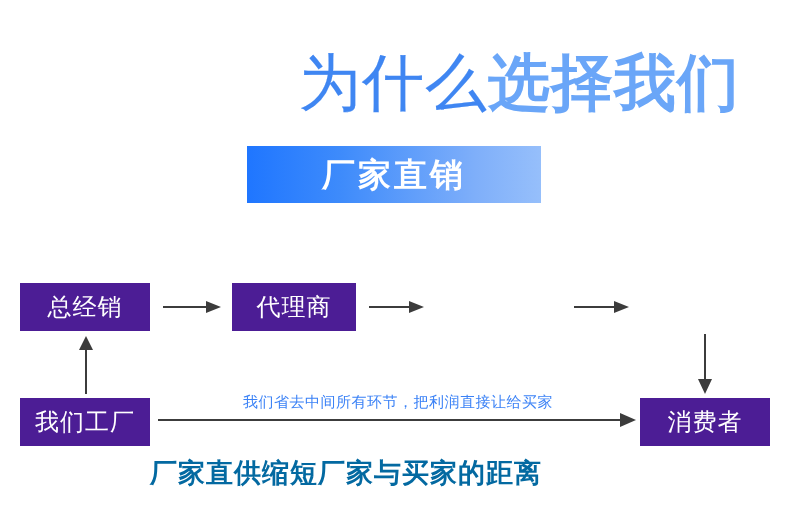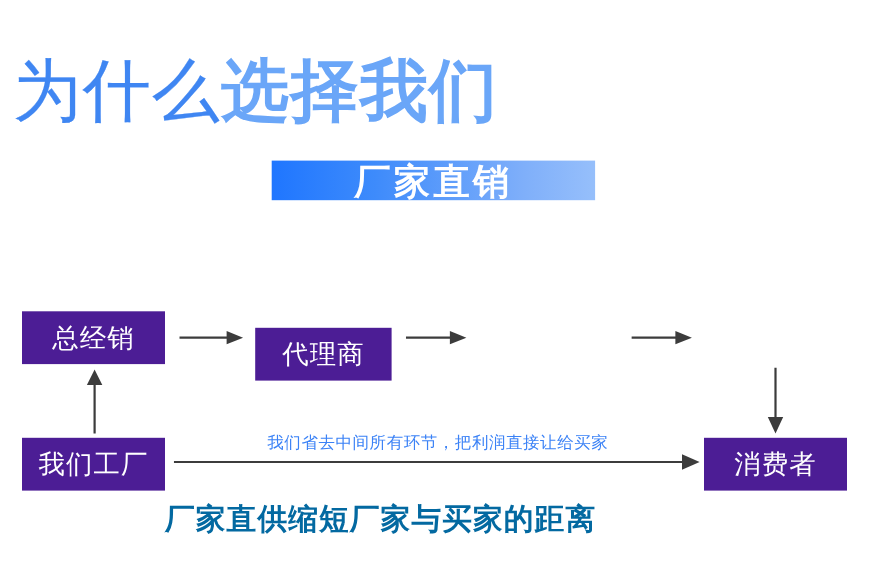--- a/index.html
+++ b/index.html
@@ -14,24 +14,24 @@
     position: relative;
     width: 790px;
     height: 531px;
     background: #ffffff;
     overflow: hidden;
   }
 
   
   .title-row {
     position: absolute;
-    left: 12px;
+    left: 0;
     top: 52px;
     width: 740px;
-    text-align: left;
+    text-align: right;
     white-space: nowrap;
     line-height: 1;
   }
   .title-light {
     font-size: 62px;
     font-weight: 300;
     color: #3F86F2;
     letter-spacing: 1px;
     -webkit-text-stroke: 0.2px #3F86F2;
   }
@@ -41,21 +41,21 @@
     color: #6AA6F8;
     letter-spacing: 1px;
   }
 
   
   .banner {
     position: absolute;
     left: 247px;
     top: 146px;
     width: 294px;
-    height: 36px;
+    height: 57px;
     background: linear-gradient(to right, #1F76FF 0%, #3E8BFB 32%, #7FAFFA 78%, #96BFFB 100%);
     display: flex;
     align-items: center;
     justify-content: center;
   }
   .banner-text {
     color: #ffffff;
     font-size: 33px;
     font-weight: bold;
     letter-spacing: 3px;
@@ -126,21 +126,21 @@
   </div>
 
   <div class="banner">
     <span class="banner-text">厂家直销</span>
   </div>
 
   <div class="box" style="left:20px;  top:283px; width:130px; height:48px;">
     <span>总经销</span>
   </div>
 
-  <div class="box" style="left:232px; top:283px; width:124px; height:48px;margin-top:15px;">
+  <div class="box" style="left:232px; top:283px; width:124px; height:48px;">
     <span>代理商</span>
   </div>
 
 
 
   <div class="box" style="left:640px; top:398px; width:130px; height:48px;">
     <span>消费者</span>
   </div>
 
   <div class="box" style="left:20px;  top:398px; width:130px; height:48px;">

